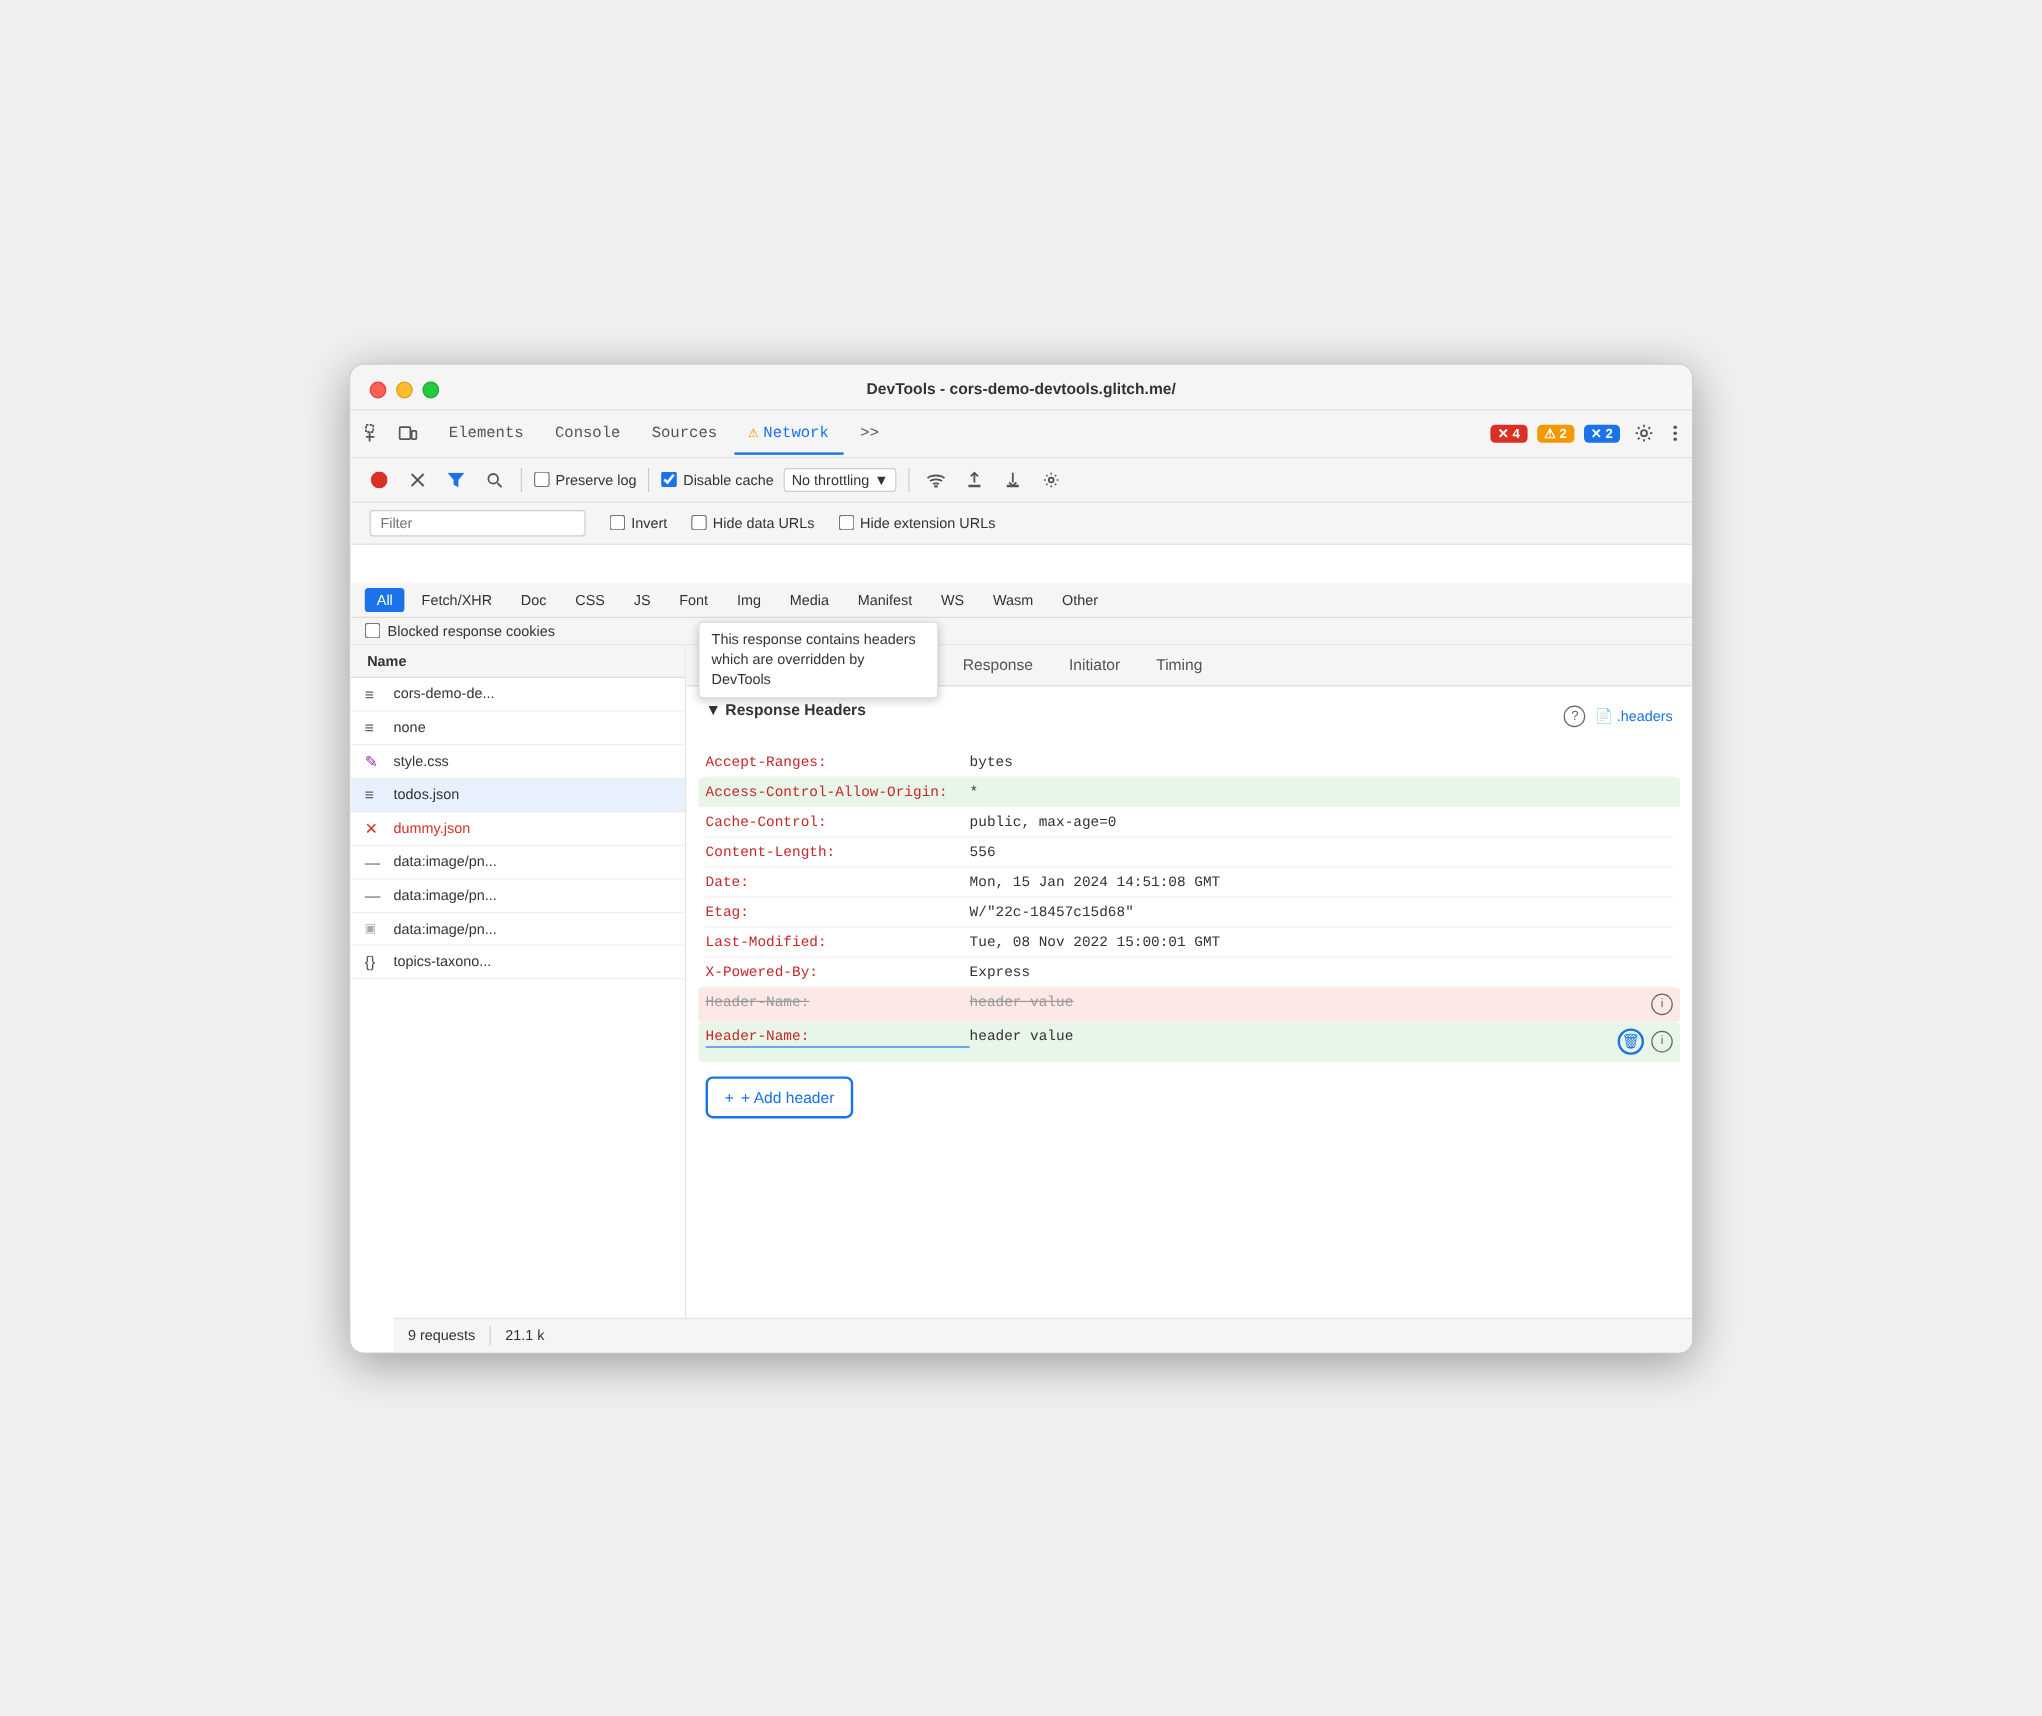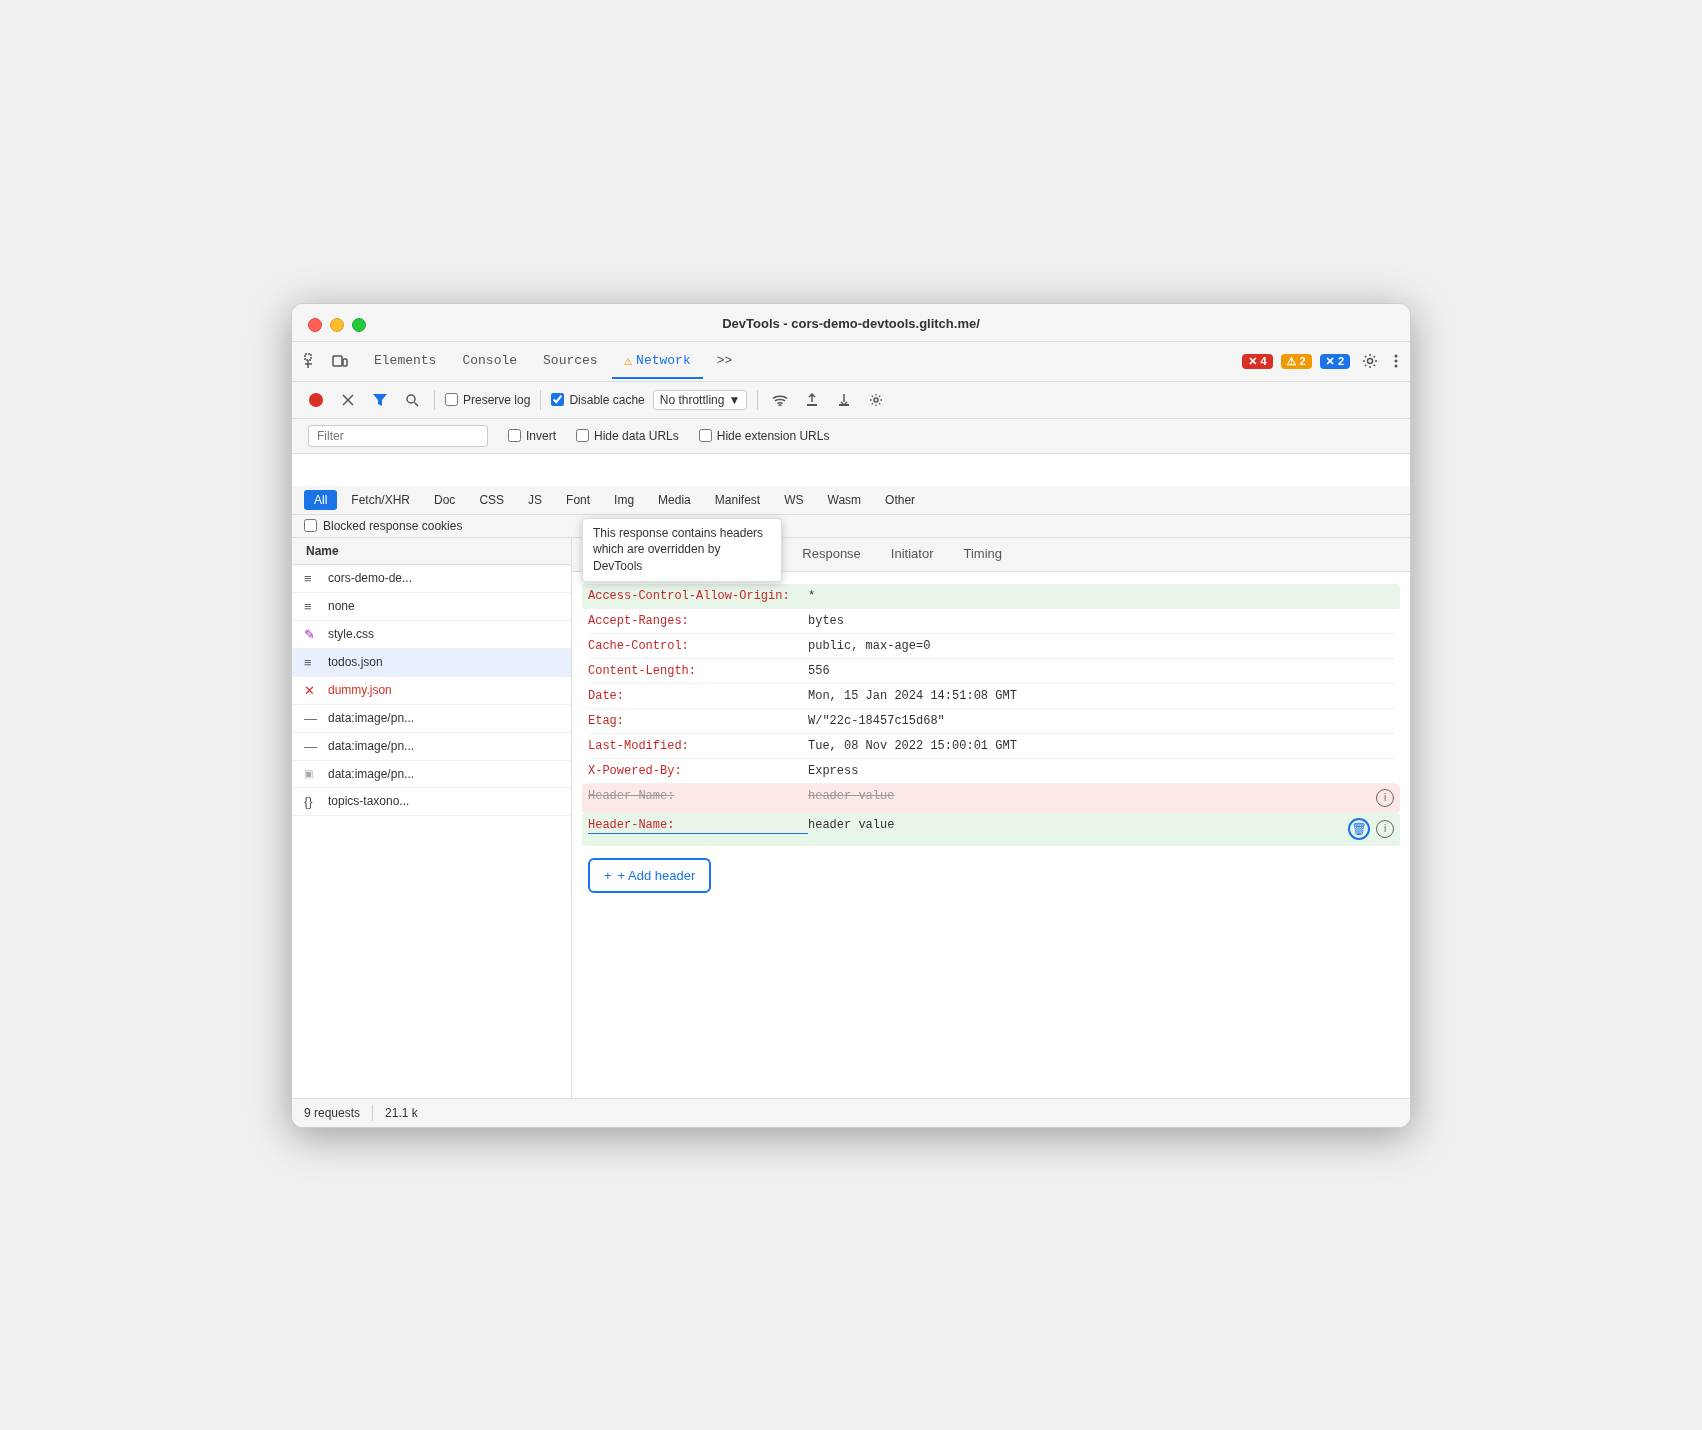--- a/index.html
+++ b/index.html
@@ -484,20 +484,21 @@
     
     .bottom-bar {
       background: #f5f5f5;
       border-top: 1px solid #ddd;
       padding: 6px 12px;
       display: flex;
       align-items: center;
       gap: 12px;
       font-size: 12px;
       color: #333;
+      margin-left: 36px;
     }
     .bottom-bar-sep {
       width: 1px;
       height: 16px;
       background: #ccc;
     }
     .type-filter-area {
       position: relative;
       margin-top: 32px;
     }
@@ -728,29 +729,39 @@
           <div class="panel-tab-record-dot"></div>
         </div>
         <div class="panel-tab-item active">Headers</div>
         <div class="panel-tab-item">Preview</div>
         <div class="panel-tab-item">Response</div>
         <div class="panel-tab-item">Initiator</div>
         <div class="panel-tab-item">Timing</div>
       </div>
 
       <div class="headers-content">
+        <div class="section-title-row">
+          <div class="section-title">▼ Response Headers</div>
+          <div class="section-help">
+            <div class="help-icon">?</div>
+            <div class="headers-file-link">
+              <span>📄</span>
+              <span>.headers</span>
+            </div>
+          </div>
+        </div>
+
+        <div class="header-row">
+          <span class="header-key">Accept-Ranges:</span>
+          <span class="header-val">bytes</span>
+        </div>
 
         <div class="header-row highlighted-green">
           <span class="header-key">Access-Control-Allow-Origin:</span>
           <span class="header-val">*</span>
-        </div>
-
-        <div class="header-row">
-          <span class="header-key">Accept-Ranges:</span>
-          <span class="header-val">bytes</span>
         </div>
 
         <div class="header-row">
           <span class="header-key">Cache-Control:</span>
           <span class="header-val">public, max-age=0</span>
         </div>
 
         <div class="header-row">
           <span class="header-key">Content-Length:</span>
           <span class="header-val">556</span>

